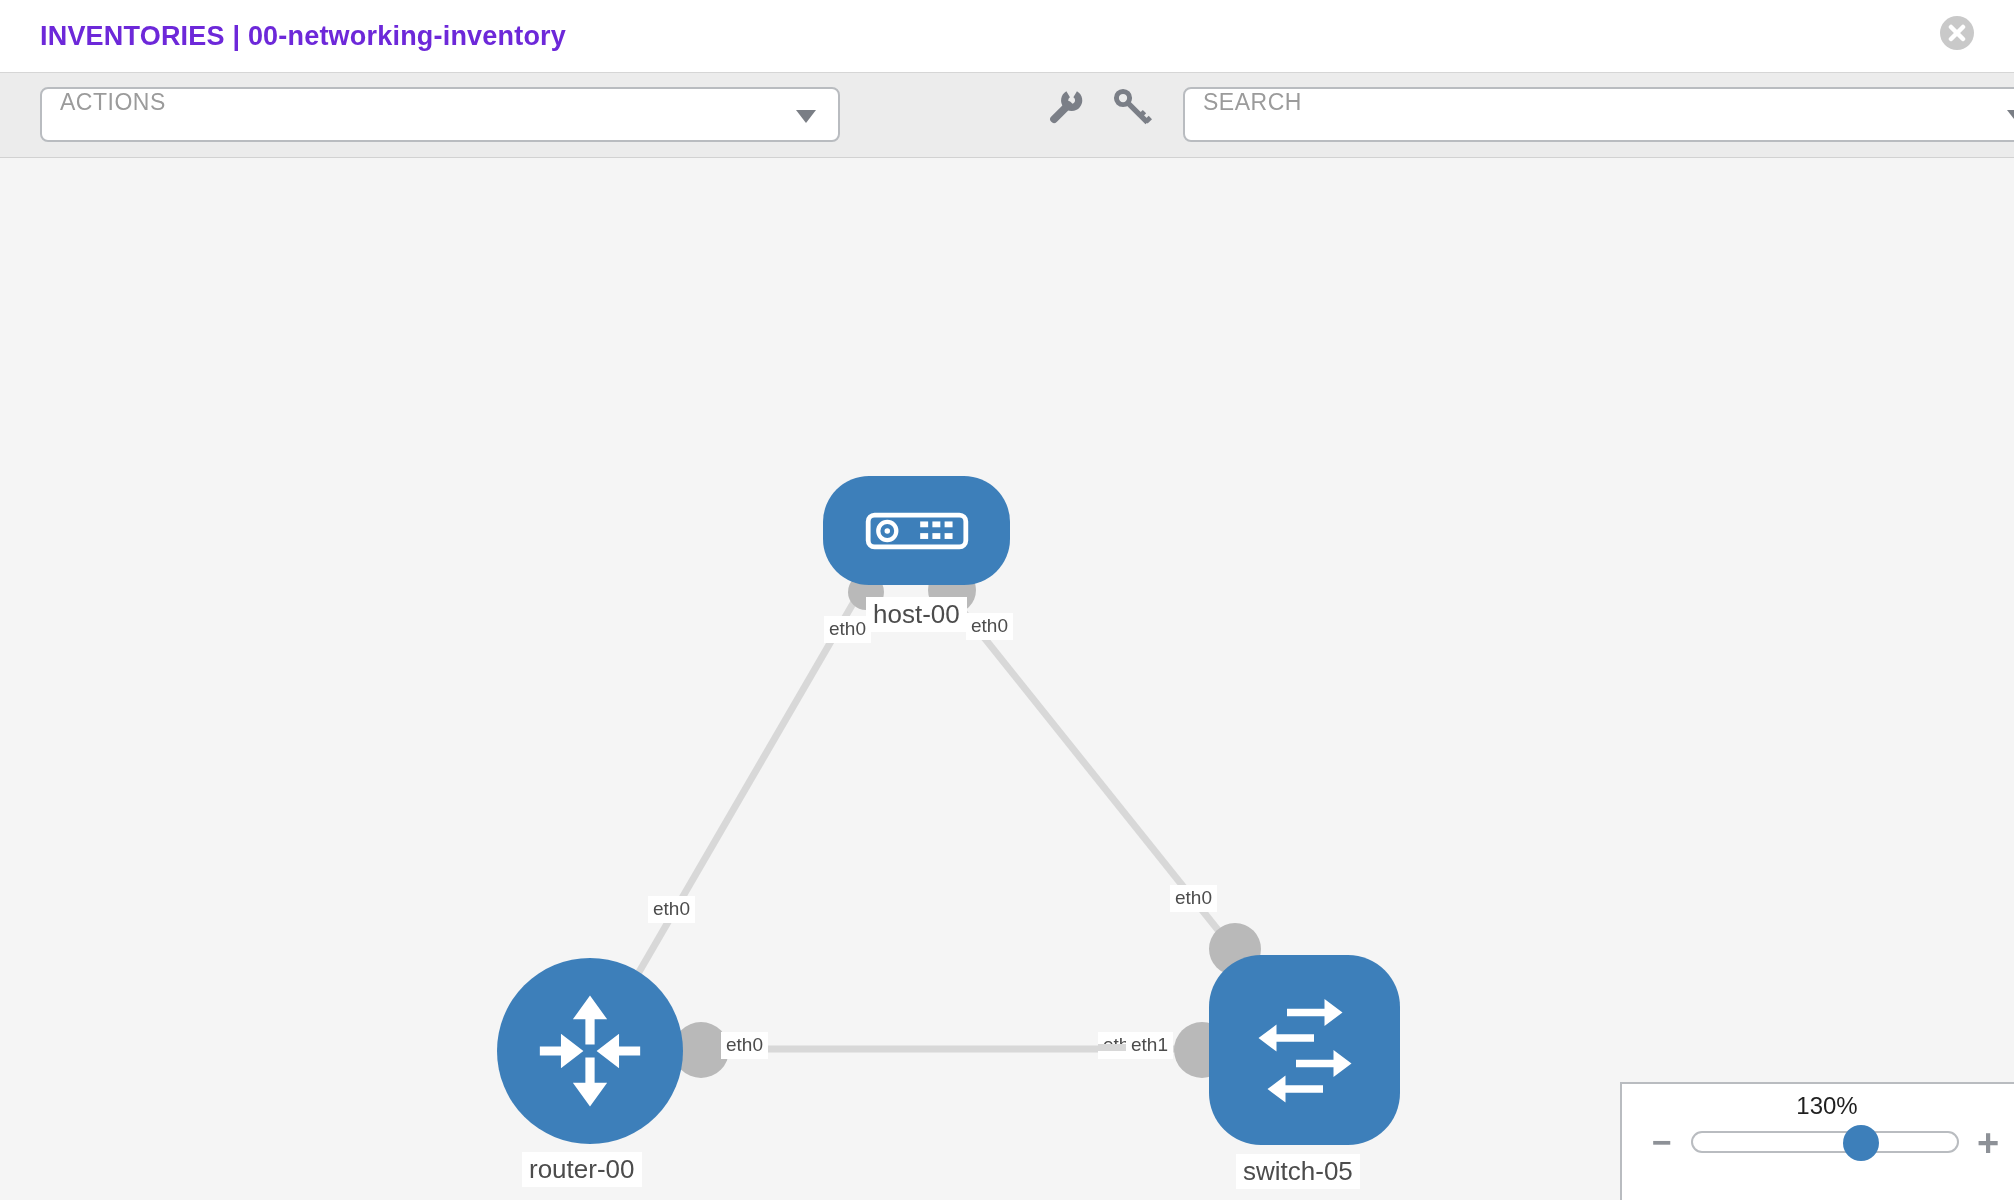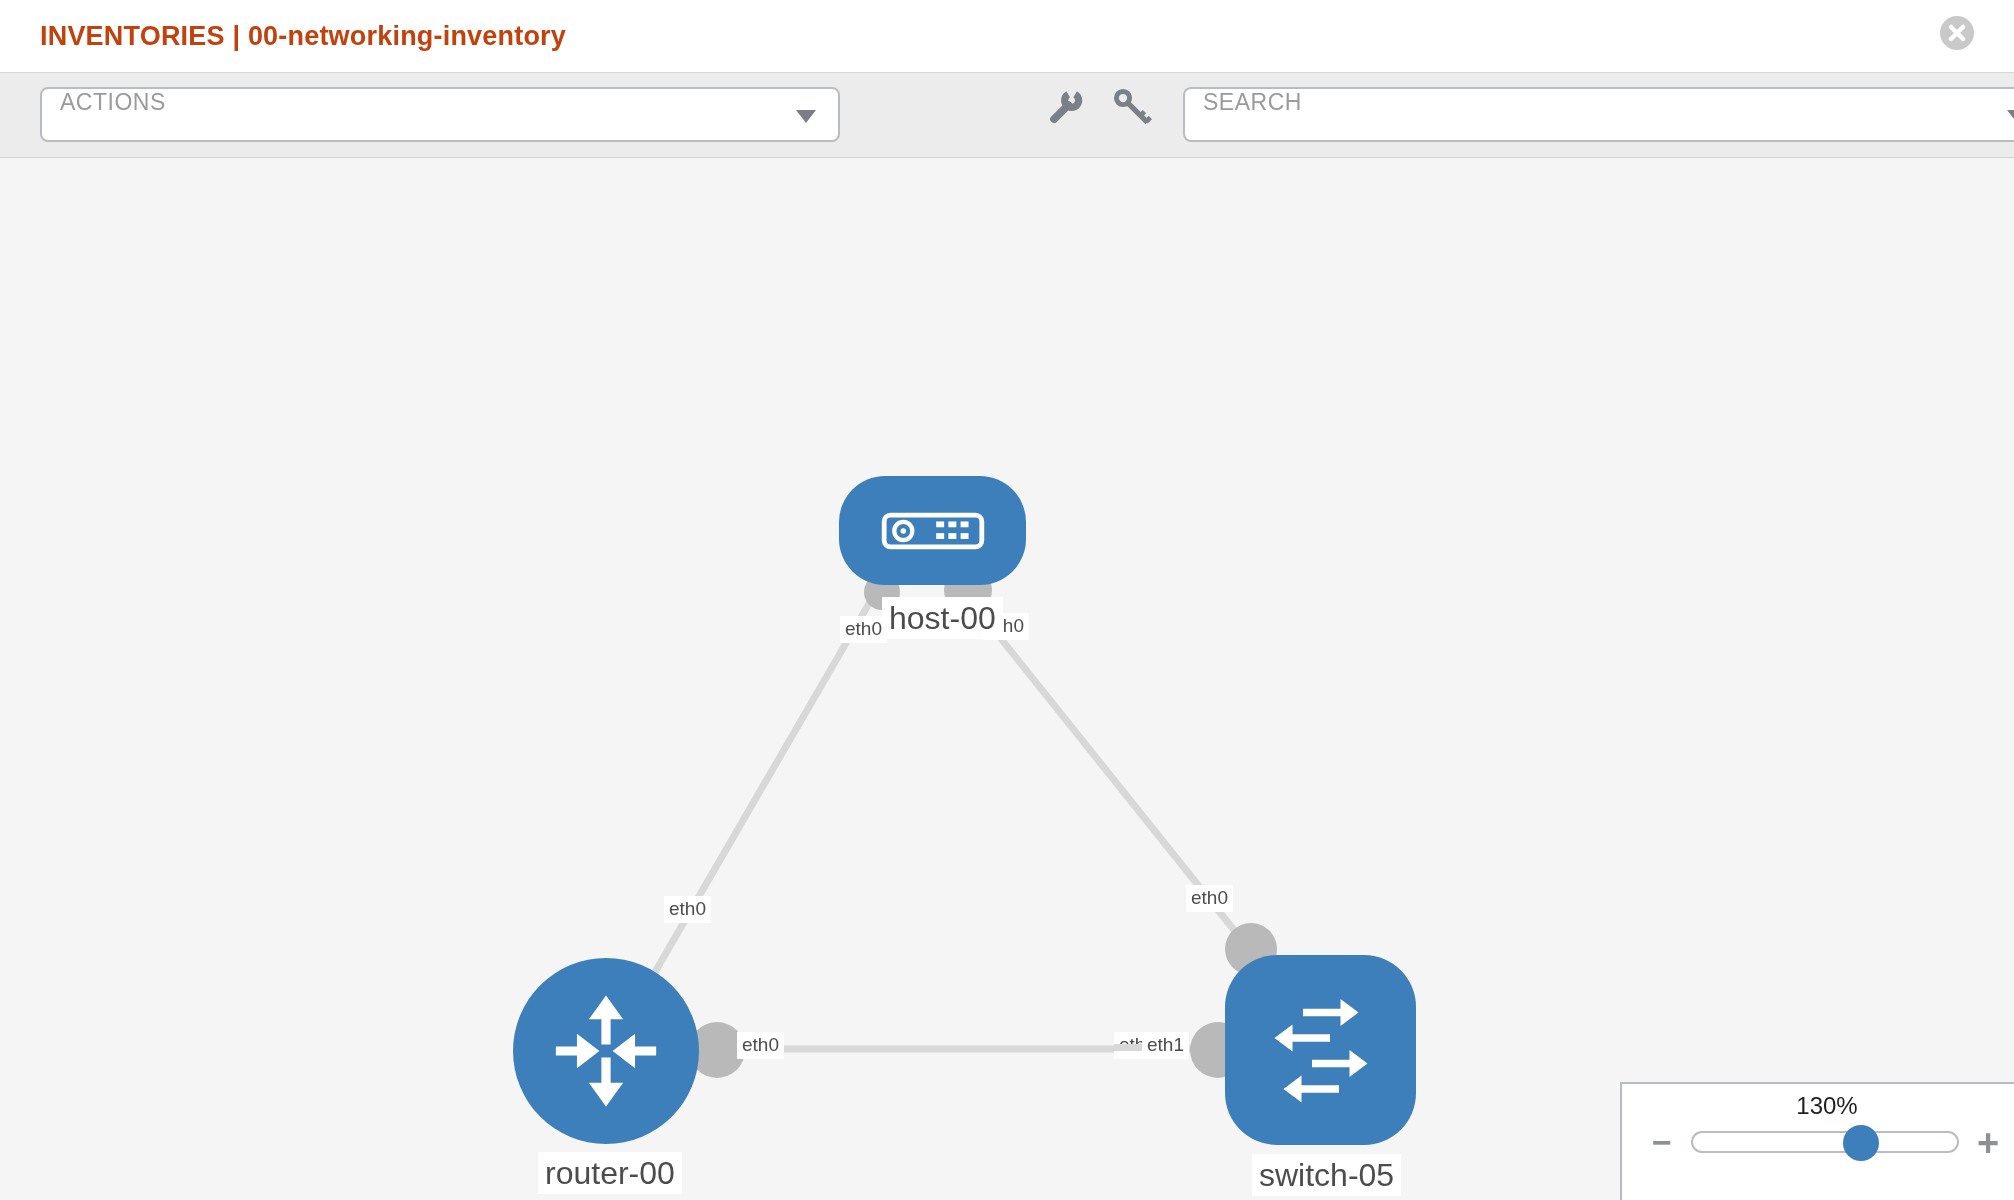--- a/index.html
+++ b/index.html
@@ -8,21 +8,21 @@
     background:#f5f5f5; font-family:"Liberation Sans", sans-serif;
     -webkit-font-smoothing:antialiased;
   }
   
   .hdr{
     position:absolute; top:0; left:0; width:2014px; height:72px;
     background:#ffffff; border-bottom:1px solid #d6d6d6; z-index:30;
   }
   .hdr-title{
     position:absolute; left:40px; top:0; height:72px; line-height:72px;
-    font-size:27px; font-weight:bold; color:#c2410c; letter-spacing:.2px;
+    font-size:27px; font-weight:bold; color:#6d28d9; letter-spacing:.2px;
   }
   .close-btn{
     position:absolute; left:1940px; top:16px; width:34px; height:34px;
     border-radius:50%; background:#c9c9c9; cursor:pointer;
   }
   .close-btn svg{position:absolute; left:8px; top:8px;}
   
   .tbar{
     position:absolute; top:73px; left:0; width:2014px; height:84px;
     background:#ececec; border-bottom:1px solid #d2d2d2; z-index:30;
@@ -36,34 +36,34 @@
     margin-left:18px; font-size:23px; color:#9b9b9b; letter-spacing:.5px;
   }
   .caret{
     position:absolute; right:22px; top:50%; margin-top:-5px;
     width:0; height:0; border-left:10px solid transparent;
     border-right:10px solid transparent; border-top:13px solid #7a7e85;
   }
   .tool-btn{position:absolute; top:8px; width:48px; height:52px; display:flex;
     align-items:center; justify-content:center; cursor:pointer;}
   
-  .canvas{position:absolute; top:158px; left:16px; width:1648px; height:1042px; z-index:1; cursor:grab;text-decoration:underline;}
+  .canvas{position:absolute; top:158px; left:0; width:1648px; height:1042px; z-index:1; cursor:grab;text-decoration:underline;}
   .links-svg{position:absolute; left:0; top:0; z-index:1; pointer-events:none;}
   .node{position:absolute; background:#3d7fba; z-index:3; cursor:pointer;}
   .node-host{left:823px; top:318px; width:187px; height:109px; border-radius:46px;
     display:flex; align-items:center; justify-content:center;}
   .node-router{left:497px; top:800px; width:186px; height:186px; border-radius:50%;
     display:flex; align-items:center; justify-content:center;}
   .node-switch{left:1209px; top:797px; width:191px; height:190px; border-radius:52px;
     display:flex; align-items:center; justify-content:center;}
   .lbl{
     position:absolute; background:#ffffff; color:#4c4c4c; white-space:nowrap;
     padding:2px 5px; font-size:19px; z-index:4; line-height:1.2;
   }
-  .lbl-name{font-size:32px; padding:2px 7px; z-index:7;}
+  .lbl-name{font-size:26px; padding:2px 7px; z-index:7;}
   .lbl-front{z-index:6;}
   .strike{
     position:absolute; left:1098px; top:886px; width:28px; height:7px;
     background:#d8d8d8; z-index:5;
   }
   
   .zoom-panel{
     position:absolute; left:1620px; top:1082px; width:396px; height:120px;
     background:#ffffff; border:2px solid #b9bcc0; box-sizing:border-box; z-index:20;
   }

